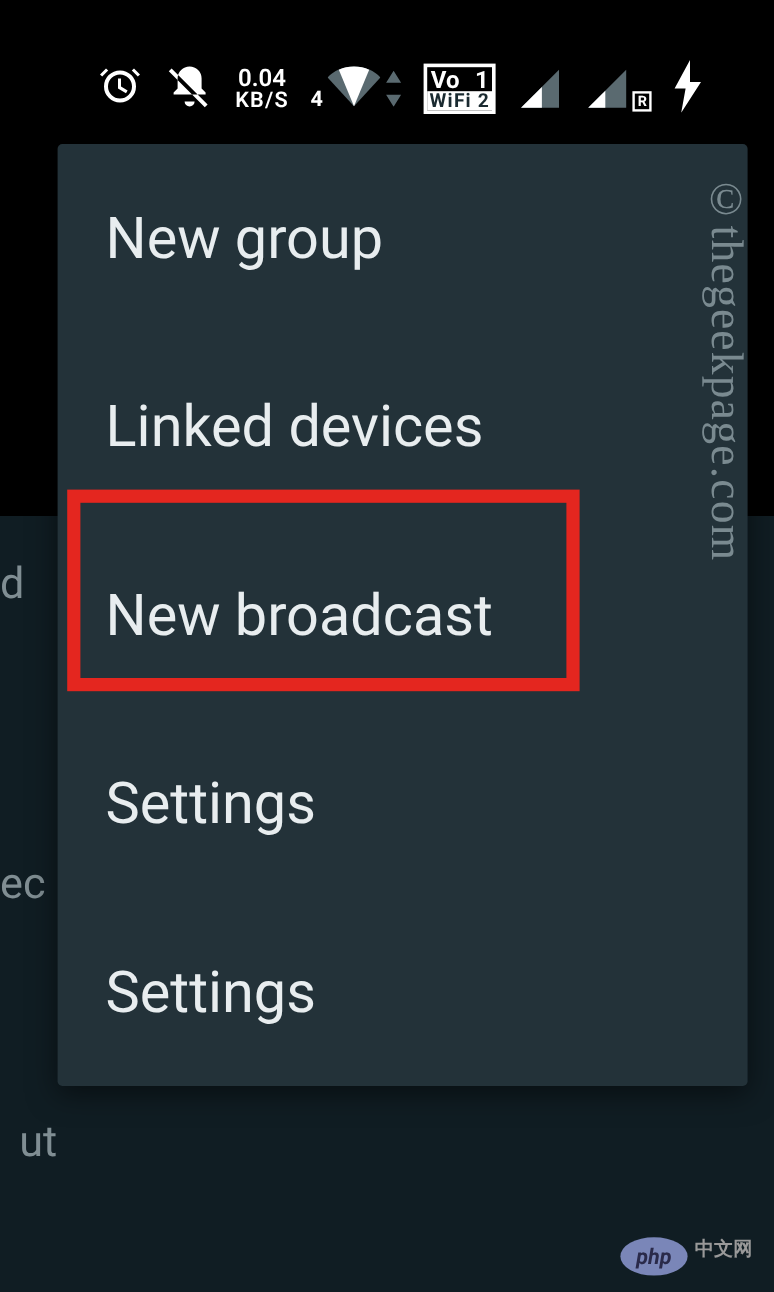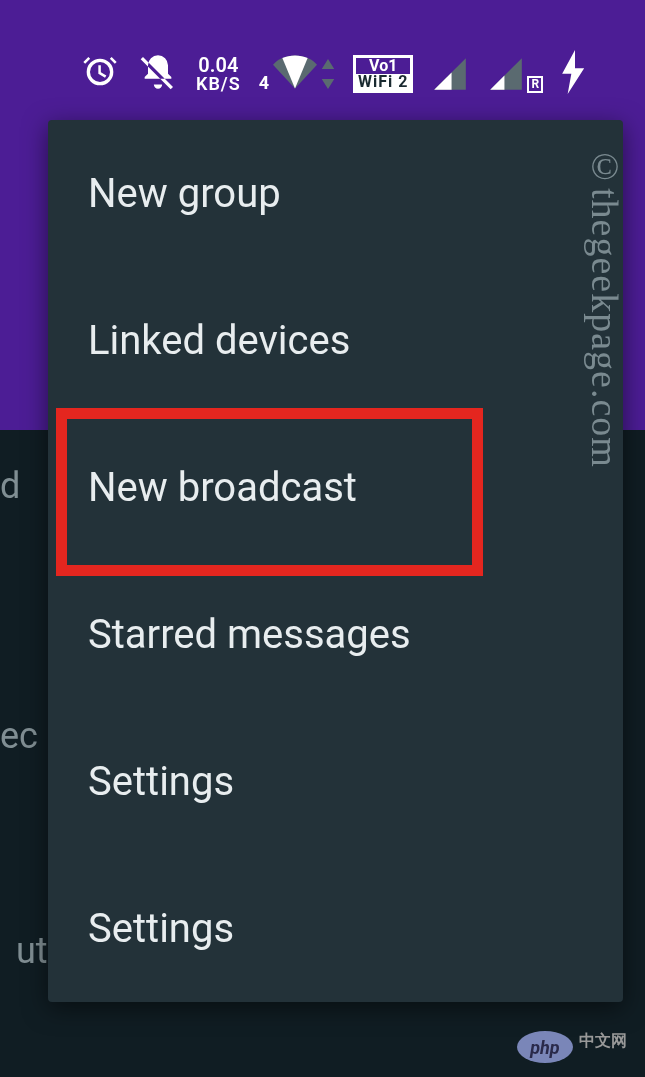--- a/index.html
+++ b/index.html
@@ -11,21 +11,21 @@
       width: 645px;
       height: 1077px;
       background: #1a2a30;
       font-family: -apple-system, BlinkMacSystemFont, 'Segoe UI', Roboto, Helvetica, Arial, sans-serif;
       position: relative;
       overflow: hidden;
     }
     .screen {
       width: 100%;
       height: 100%;
-      background: #4c1d95;
+      background: #000000;
       position: relative;
     }
     .status-bar {
       display: flex;
       align-items: center;
       justify-content: flex-start;
       padding: 50px 20px 20px 80px;
       gap: 18px;
       color: #fff;
     }
@@ -56,23 +56,23 @@
     .vowifi-badge {
       display: flex;
       flex-direction: column;
       border: 3px solid #fff;
       line-height: 1;
       font-weight: 700;
     }
     .vowifi-badge .top {
       display: flex;
       align-items: center;
-      justify-content: center;
+      justify-content: space-between;
       padding: 0 3px;
-      font-size: 16px;
+      font-size: 20px;
     }
     .vowifi-badge .bottom {
       background: #fff;
       color: #1a2a30;
       font-size: 16px;
       padding: 0 2px;
       letter-spacing: 1px;
     }
     .signal-block {
       display: flex;
@@ -109,21 +109,21 @@
       top: 120px;
       left: 48px;
       width: 575px;
       background: #233239;
       box-shadow: 0 6px 24px rgba(0,0,0,0.5);
       border-radius: 4px;
     }
     .menu-item {
       padding: 50px 40px;
       color: #e8edef;
-      font-size: 40px;
+      font-size: 48px;
       font-weight: 400;
       cursor: pointer;
       position: relative;
     }
     .highlight-box {
       position: absolute;
       top: 408px;
       left: 56px;
       width: 427px;
       height: 168px;
@@ -240,23 +240,20 @@
     <div class="menu-item">
       <span>New group</span>
     </div>
     <div class="menu-item">
       <span>Linked devices</span>
     </div>
     <div class="menu-item">
       <span>New broadcast</span>
     </div>
     <div class="menu-item">
-      <span>Starred messages</span>
-    </div>
-    <div class="menu-item">
       <span>Settings</span>
     </div>
     <div class="menu-item">
       <span>Settings</span>
     </div>
   </div>
 
   <div class="highlight-box"></div>
 
   <div class="watermark-side">©thegeekpage.com</div>

